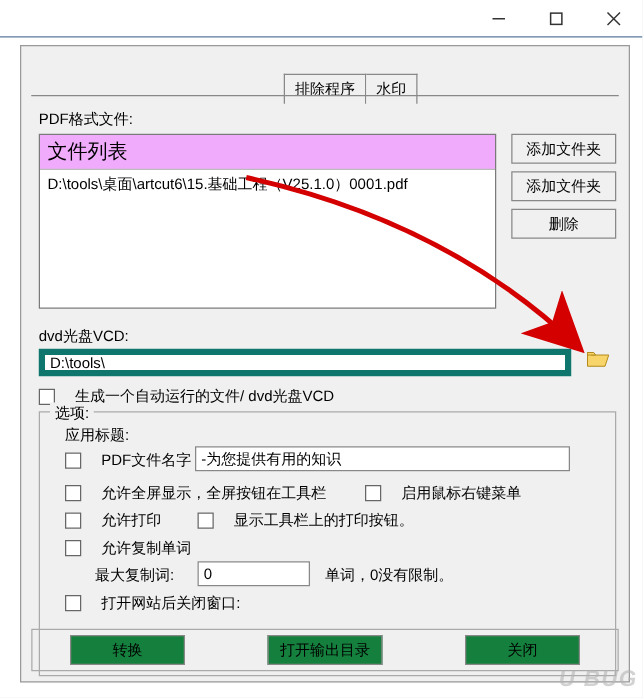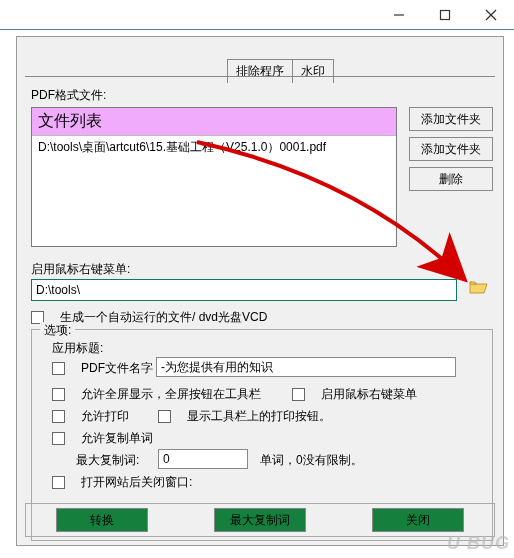--- a/index.html
+++ b/index.html
@@ -13,21 +13,21 @@
 .tab + .tab { border-left: none; }
 .tab-area-line { position: absolute; left: 8px; right: 8px; top: 39px; border-top: 1px solid #888; }
 .label { position: absolute; font-size: 12px; }
 .pdf-label { left: 14px; top: 50px; }
 .file-list { position: absolute; left: 14px; top: 70px; width: 366px; height: 140px; border: 1px solid #7a7a7a; background: #fff; }
 .file-list-header { background: #f0abfc; border-bottom: 1px solid #bbb; padding: 3px 6px; font-size: 16px; }
 .file-list-row { padding: 3px 6px; font-size: 12px; white-space: nowrap; overflow: hidden; }
 .side-btns { position: absolute; right: 10px; top: 70px; width: 84px; display: flex; flex-direction: column; gap: 6px; }
 .side-btn { height: 24px; border: 1px solid #888; background: #f0f0f0; font-size: 12px; text-align: center; line-height: 22px; }
 .out-label { left: 14px; top: 224px; }
-.out-input { position: absolute; left: 14px; top: 242px; width: 426px; height: 22px; border: 1px solid #0f766e; background: #fff; padding: 2px 4px; font-size: 12px; font-family: inherit; }
+.out-input { position: absolute; left: 14px; top: 242px; width: 426px; height: 22px; border: 5px solid #0f766e; background: #fff; padding: 2px 4px; font-size: 12px; font-family: inherit; }
 .browse-btn { position: absolute; right: 12px; top: 240px; width: 24px; height: 22px; display: flex; align-items: center; justify-content: center; }
 .chk-row { position: absolute; display: flex; align-items: center; gap: 16px; font-size: 12px; }
 .chk { width: 13px; height: 13px; border: 1px solid #666; background: #fff; }
 .autorun { left: 14px; top: 272px; }
 .group-opts { position: absolute; left: 14px; top: 292px; width: 462px; height: 212px; border: 1px solid #aaa; }
 .group-title { position: absolute; left: 8px; top: -8px; background: #f0f0f0; padding: 0 4px; font-size: 12px; }
 .inside { position: absolute; }
 .apptitle-lbl { left: 20px; top: 10px; }
 .pdfname-chk { left: 20px; top: 30px; }
 .pdfname-input { left: 124px; top: 27px; width: 300px; height: 20px; border: 1px solid #888; background: #fff; padding: 2px 4px; font-size: 12px; font-family: inherit; }
@@ -81,21 +81,21 @@
     <div class="file-list-header">文件列表</div>
     <div class="file-list-row">D:\tools\桌面\artcut6\15.基础工程（V25.1.0）0001.pdf</div>
   </div>
 
   <div class="side-btns">
     <div class="side-btn">添加文件夹</div>
     <div class="side-btn">添加文件夹</div>
     <div class="side-btn">删除</div>
   </div>
 
-  <div class="label out-label">启用鼠标右键菜单:</div>
+  <div class="label out-label">dvd光盘VCD:</div>
   <input class="out-input" value="D:\tools\" style="">
   <div class="browse-btn">
     <span>
       <svg width="20" height="16" viewBox="0 0 20 16">
           <path d="M1 3 L1 14 L15 14 L18 5 L4 5 L3 3 Z" fill="#f7d56a" stroke="#b38a1d" stroke-width="0.8"></path>
           <path d="M1 3 L6 3 L7.5 5 L1 5 Z" fill="#f7d56a" stroke="#b38a1d" stroke-width="0.8"></path>
         </svg>
     </span>
   </div>
 
@@ -145,21 +145,21 @@
     <div class="inside label maxcopy-after">单词，0没有限制。</div>
 
     <div class="chk-row inside closewin-chk">
       <span class="chk"></span>
       <span>打开网站后关闭窗口:</span>
     </div>
   </fieldset>
 
   <div class="bottom-bar">
     <div class="bottom-btn">转换</div>
-    <div class="bottom-btn">最大复制词</div>
+    <div class="bottom-btn">打开输出目录</div>
     <div class="bottom-btn">关闭</div>
   </div>
 
   <svg class="arrow" width="290" height="160">
     <defs>
         <marker id="ah" markerWidth="12" markerHeight="12" refX="10" refY="6" orient="auto">
           <path d="M0,0 L12,6 L0,12 L3,6 Z" fill="#d40000"></path>
         </marker>
       </defs>
     <path d="M10,5 Q170,40 275,140" stroke="#d40000" stroke-width="4" fill="none" marker-end="url(#ah)"></path>

